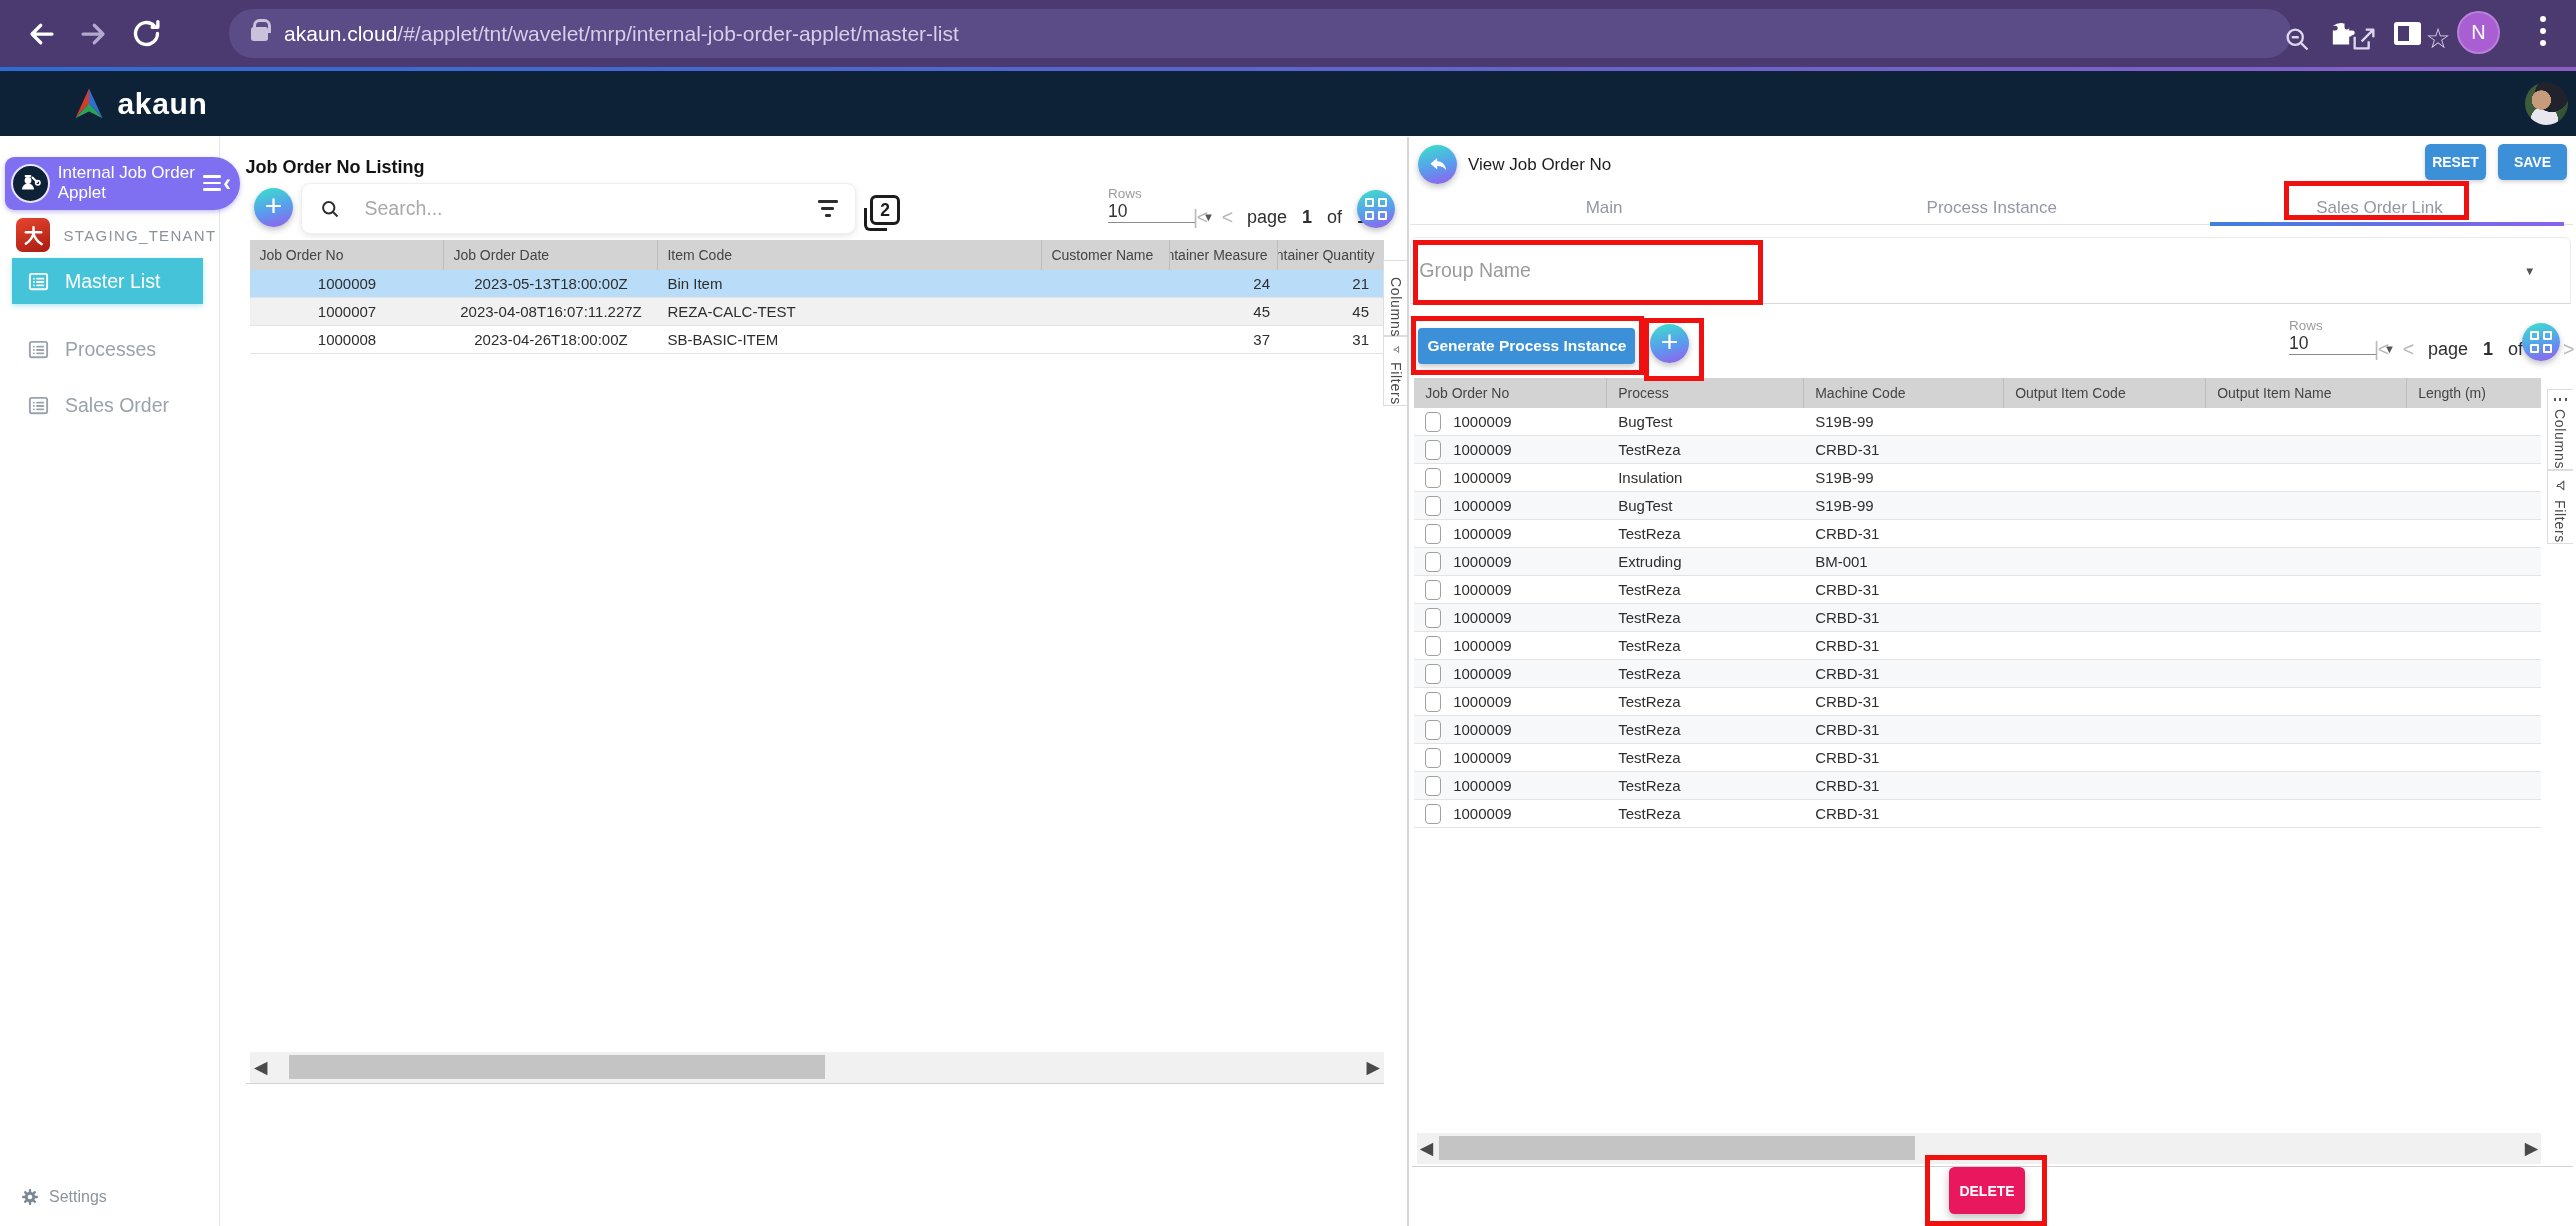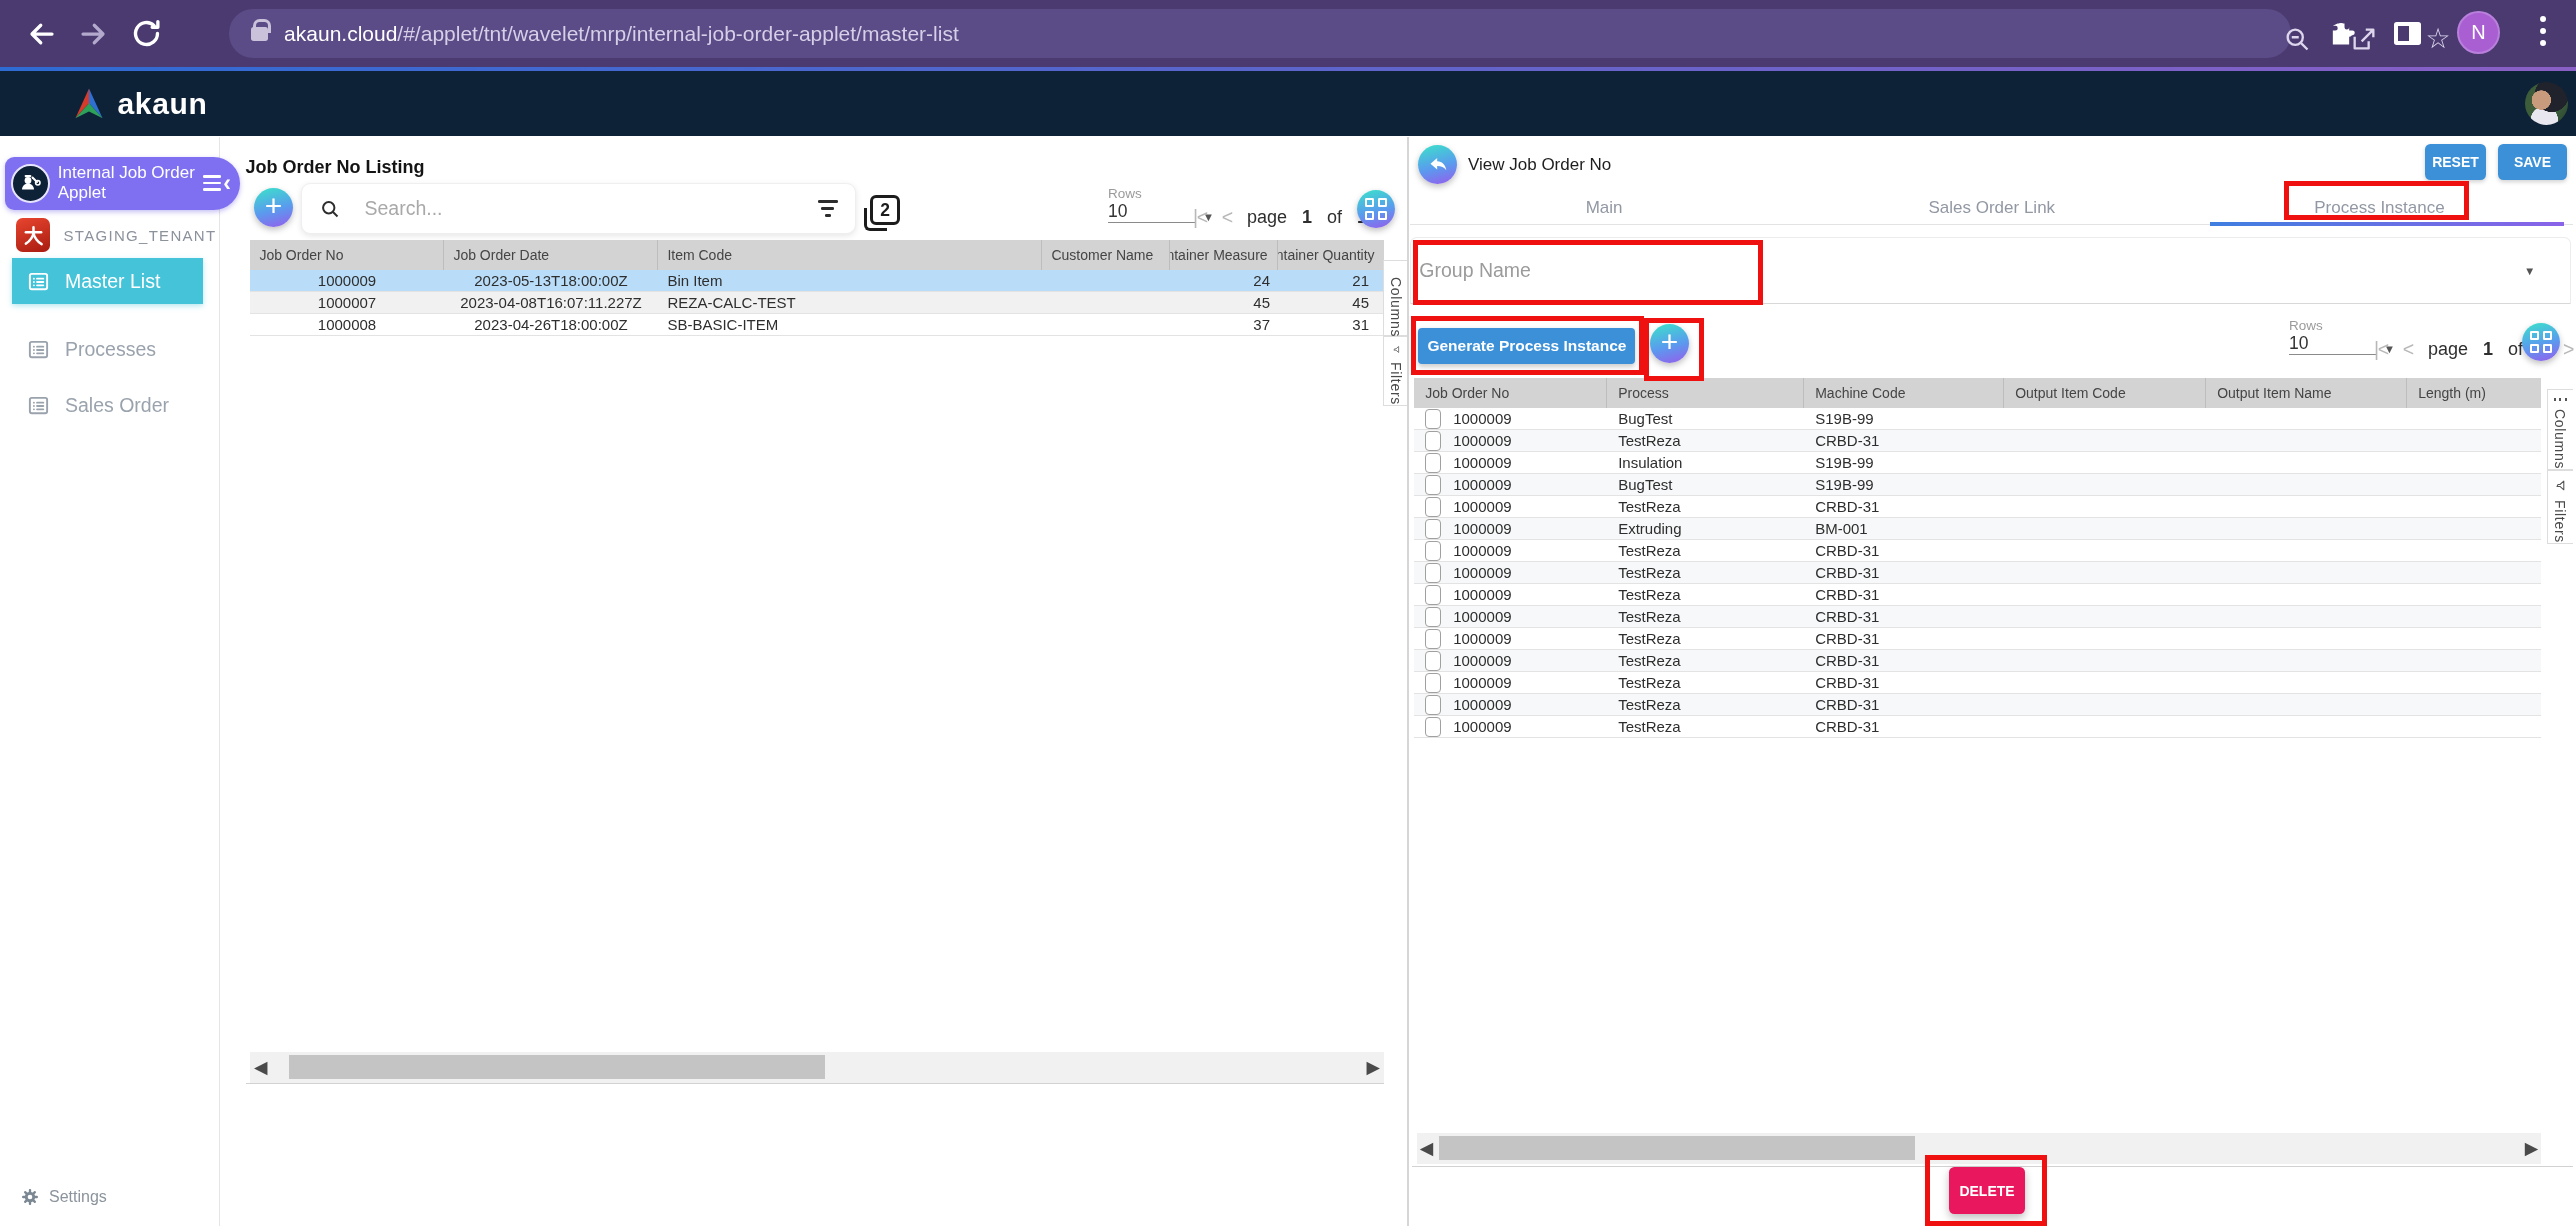--- a/index.html
+++ b/index.html
@@ -80,21 +80,21 @@
   .rows-value{font-size:17.5px;color:#333}
   .rows-underline{border-bottom:1.3px solid #8a8a8a;width:88px;display:inline-block}
   .caret{font-size:11.5px;color:#555}
   .pager{display:flex;align-items:center;gap:15px;font-size:18px;color:#2f2f2f;white-space:nowrap}
   .pager .arr{color:#b8b8b8;font-size:19.5px;letter-spacing:-1.3px}
   .pager .num{font-weight:700}
   .thead{display:flex;background:#d3d3d3;height:30px}
   .thead .cell{display:flex;align-items:center;font-size:14px;color:#454545;border-right:0.7px solid #bdbdbd;
                padding-left:9.4px;overflow:hidden;white-space:nowrap}
   .thead .cell:last-child{border-right:none}
-  .trow{display:flex;height:22px;border-bottom:0.7px solid #e3e3e3;background:#fff}
+  .trow{display:flex;height:28px;border-bottom:0.7px solid #e3e3e3;background:#fff}
   .trow .cell{display:flex;align-items:center;font-size:15px;color:#2e2e2e;overflow:hidden;white-space:nowrap}
   .hscroll{position:absolute;background:#f1f1f1;height:31px}
   .hscroll .thumb{position:absolute;top:3.4px;height:24px;background:#c4c4c4}
   .hscroll .sarr{position:absolute;top:5.4px;font-size:17.5px;color:#4a4a4a}
   .side-tabs{position:absolute;width:25.6px}
   .side-tab{border:0.7px solid #ddd;border-right:none;display:flex;flex-direction:column;align-items:center;
             padding-top:8px;gap:8px;background:#fff}
   .side-tab .vlabel{writing-mode:vertical-rl;font-size:14px;color:#4a4a4a;letter-spacing:0.7px}
   .bars-vert{width:13.5px;height:15px;background:repeating-linear-gradient(90deg,#555 0 2px,transparent 2px 5.4px)}
   .red-box{position:absolute;border:5.4px solid #ef1010;z-index:20;pointer-events:none}
@@ -455,22 +455,22 @@
       <svg width="20" height="20" viewBox="0 0 24 24" fill="#fff">
           <path d="M11 7.5V3.5L3 10.5l8 7v-4.2c5 0 8.3 1.5 11 5-1-6-4.6-10.8-11-10.8z"></path>
         </svg>
     </div>
     <div class="rp-title">View Job Order No</div>
     <div class="btn-blue rp-reset">RESET</div>
     <div class="btn-blue rp-save">SAVE</div>
 
     <div class="tabs-row">
       <div class="tab">Main</div>
+      <div class="tab">Process Instance</div>
       <div class="tab">Sales Order Link</div>
-      <div class="tab">Process Instance</div>
     </div>
     <div class="tab-underline"></div>
 
     <div class="group-field">
       <span class="ph">Group Name</span>
       <span class="caret">▼</span>
     </div>
 
     <div class="rp-generate">Generate Process Instance</div>
     <div class="rp-plus grad-circle">

